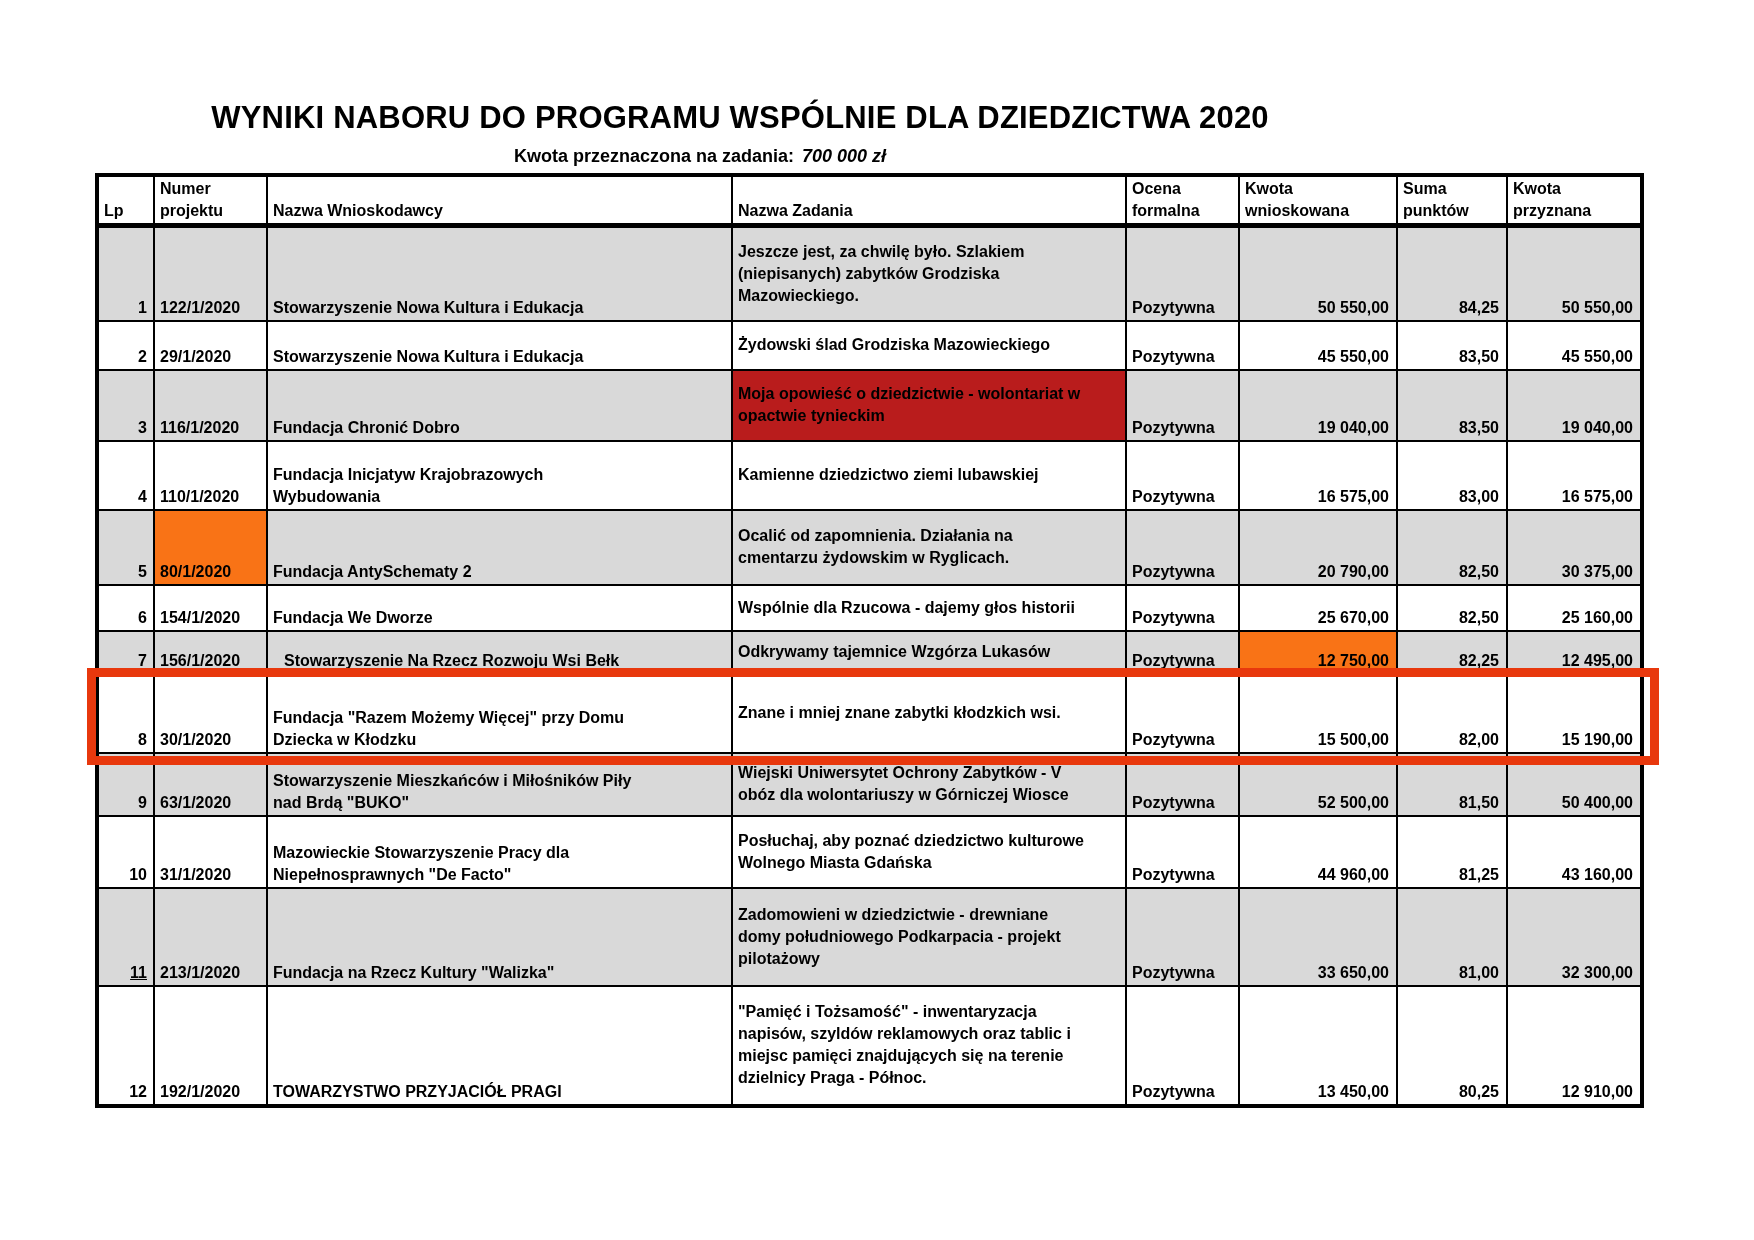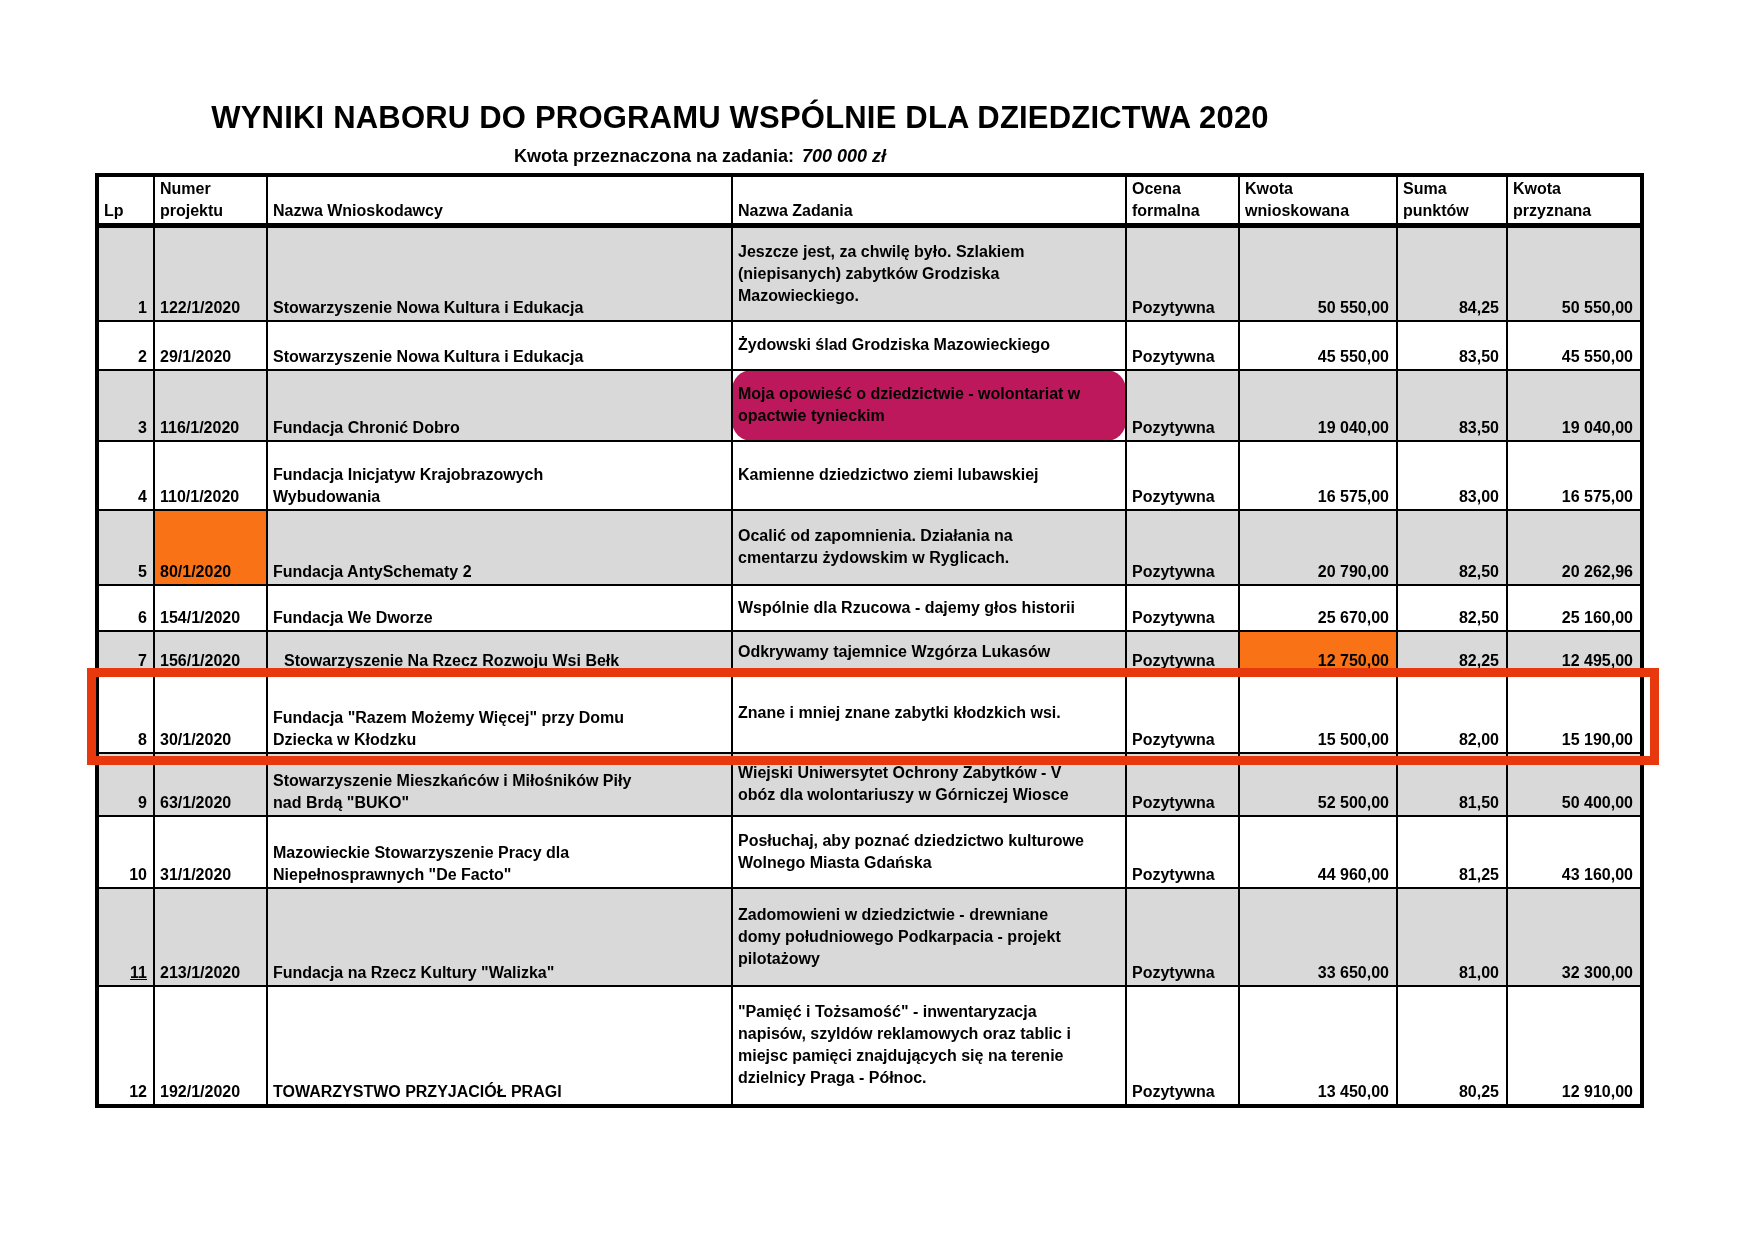--- a/index.html
+++ b/index.html
@@ -108,21 +108,21 @@
         <td class="c3">Żydowski ślad Grodziska Mazowieckiego</td>
         <td class="c4">Pozytywna</td>
         <td class="c5">45 550,00</td>
         <td class="c6">83,50</td>
         <td class="c7">45 550,00</td>
       </tr>
       <tr style="height: 71px;">
         <td class="c0" style="background: rgb(217, 217, 217);">3</td>
         <td class="c1" style="background: rgb(217, 217, 217);">116/1/2020</td>
         <td class="c2" style="background: rgb(217, 217, 217);">Fundacja Chronić Dobro</td>
-        <td class="c3" style="background: #be185d; border-radius: 20px;">Moja opowieść o dziedzictwie - wolontariat w
+        <td class="c3" style="background: #b91c1c;">Moja opowieść o dziedzictwie - wolontariat w
 opactwie tynieckim</td>
         <td class="c4" style="background: rgb(217, 217, 217);">Pozytywna</td>
         <td class="c5" style="background: rgb(217, 217, 217);">19 040,00</td>
         <td class="c6" style="background: rgb(217, 217, 217);">83,50</td>
         <td class="c7" style="background: rgb(217, 217, 217);">19 040,00</td>
       </tr>
       <tr style="height: 69px;">
         <td class="c0">4</td>
         <td class="c1">110/1/2020</td>
         <td class="c2">Fundacja Inicjatyw Krajobrazowych
@@ -135,21 +135,21 @@
       </tr>
       <tr style="height: 75px;">
         <td class="c0" style="background: rgb(217, 217, 217);">5</td>
         <td class="c1" style="background: #f97316;">80/1/2020</td>
         <td class="c2" style="background: rgb(217, 217, 217);">Fundacja AntySchematy 2</td>
         <td class="c3" style="background: rgb(217, 217, 217);">Ocalić od zapomnienia. Działania na
 cmentarzu żydowskim w Ryglicach.</td>
         <td class="c4" style="background: rgb(217, 217, 217);">Pozytywna</td>
         <td class="c5" style="background: rgb(217, 217, 217); padding-left: 8px;">20 790,00</td>
         <td class="c6" style="background: rgb(217, 217, 217);">82,50</td>
-        <td class="c7" style="background: rgb(217, 217, 217);">20 262,96</td>
+        <td class="c7" style="background: rgb(217, 217, 217);">30 375,00</td>
       </tr>
       <tr style="height: 46px;">
         <td class="c0">6</td>
         <td class="c1">154/1/2020</td>
         <td class="c2">Fundacja We Dworze</td>
         <td class="c3">Wspólnie dla Rzucowa - dajemy głos historii</td>
         <td class="c4">Pozytywna</td>
         <td class="c5">25 670,00</td>
         <td class="c6">82,50</td>
         <td class="c7">25 160,00</td>

